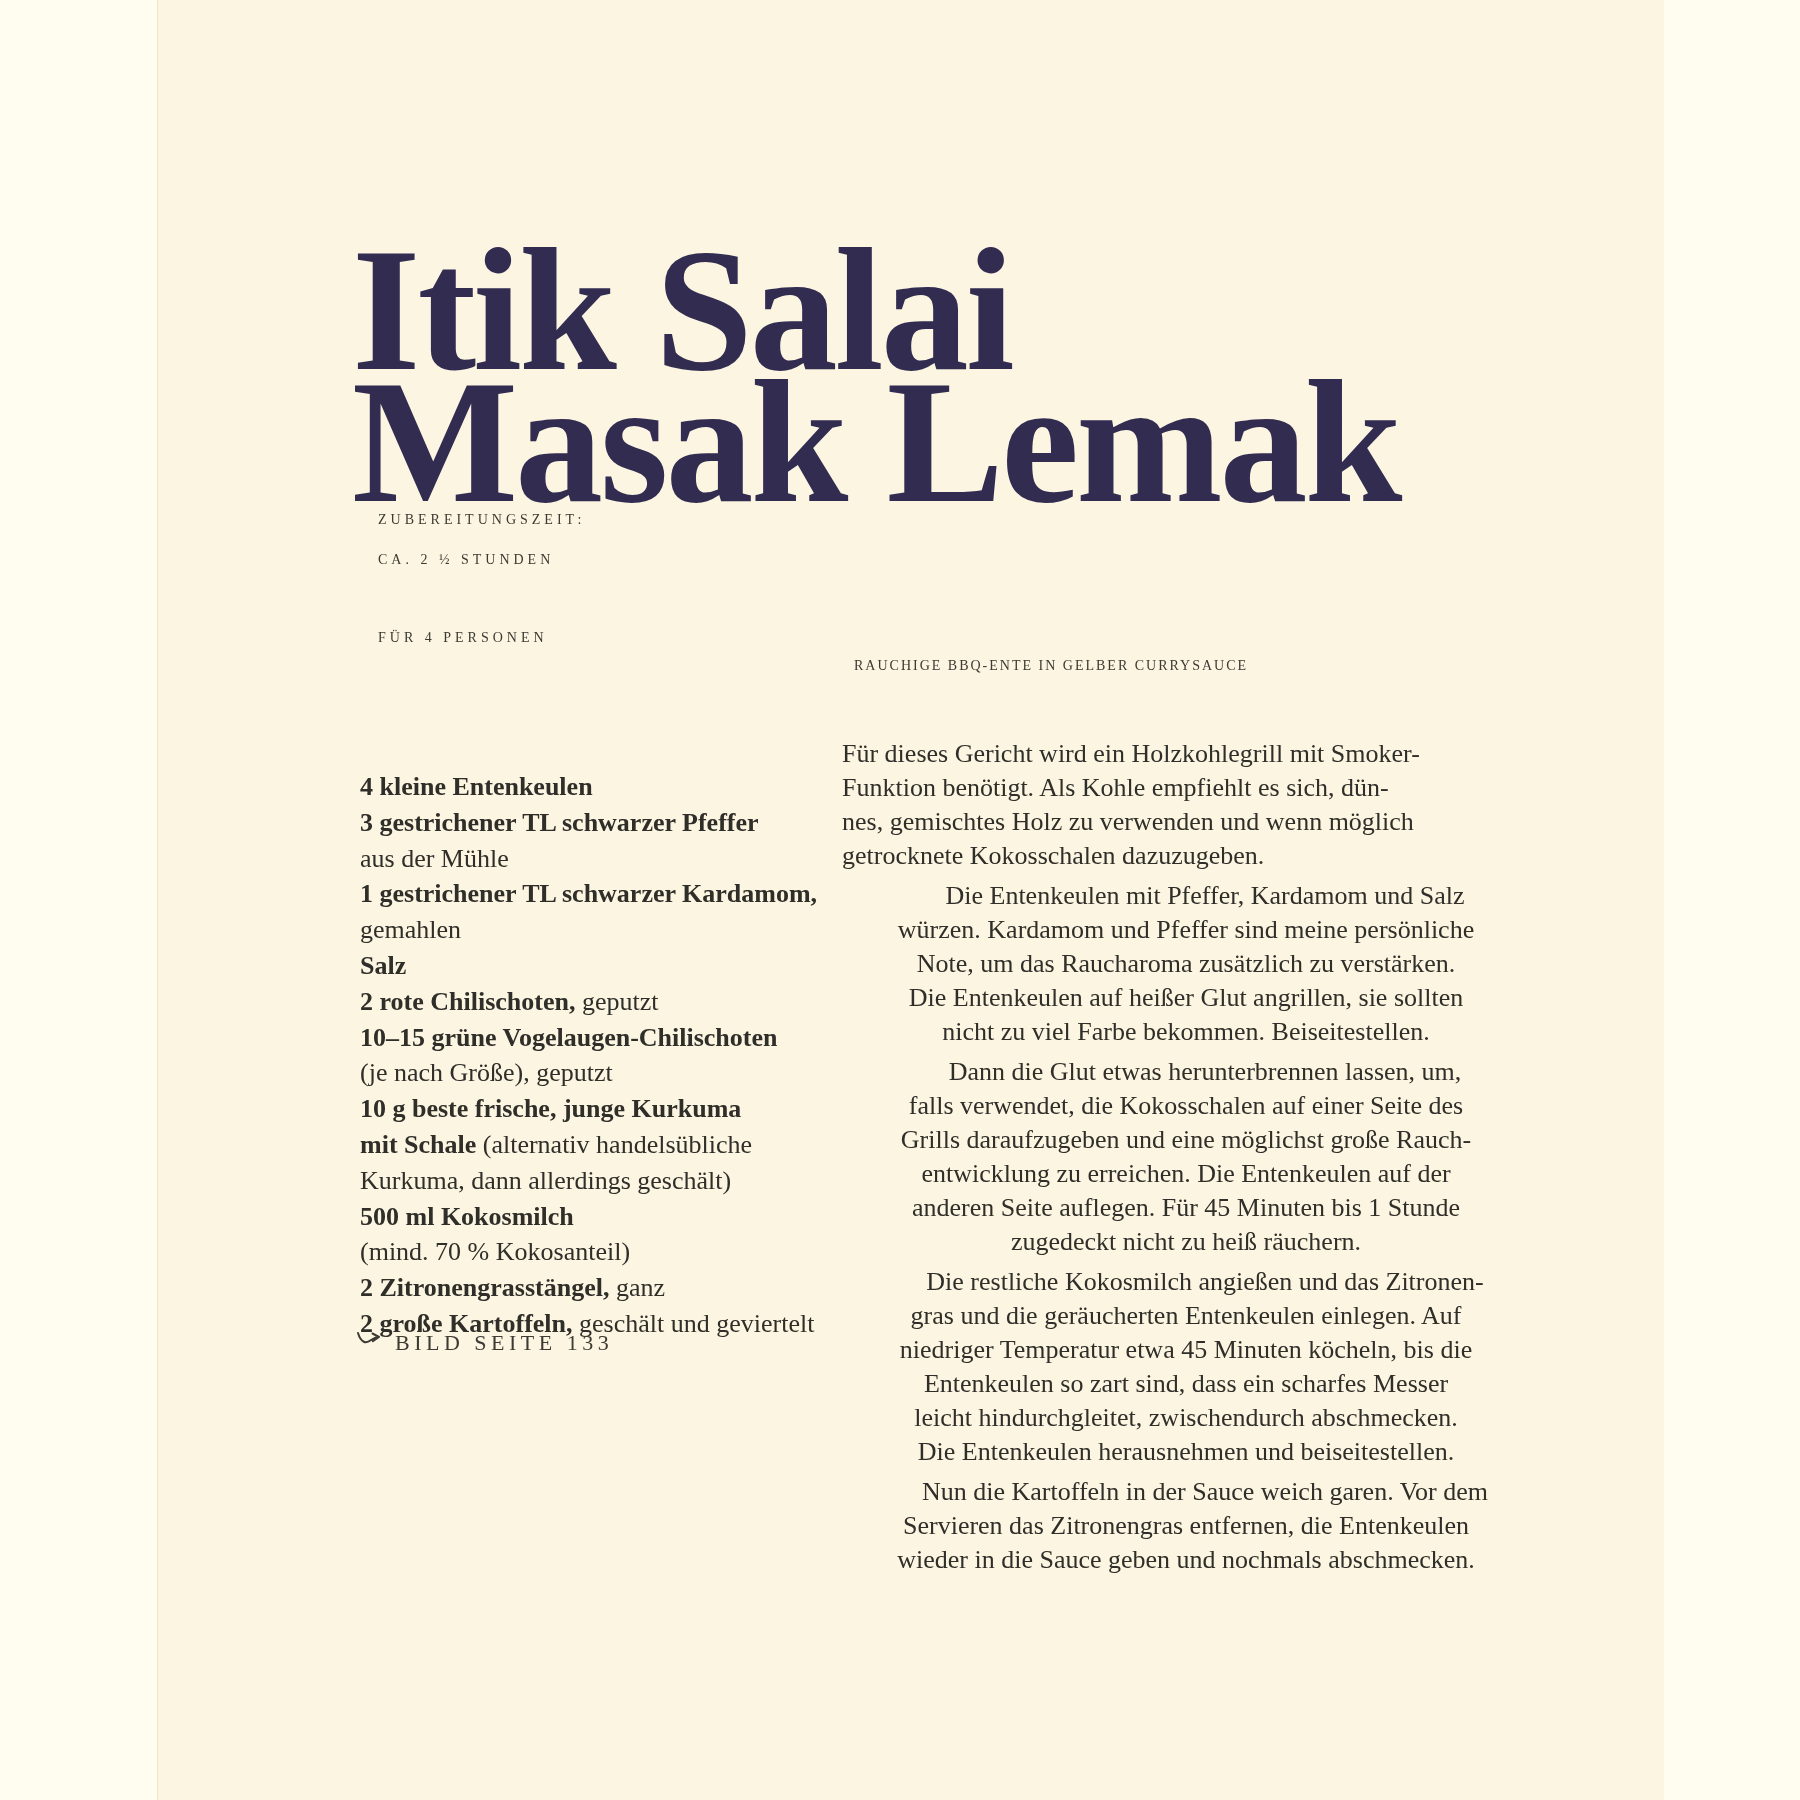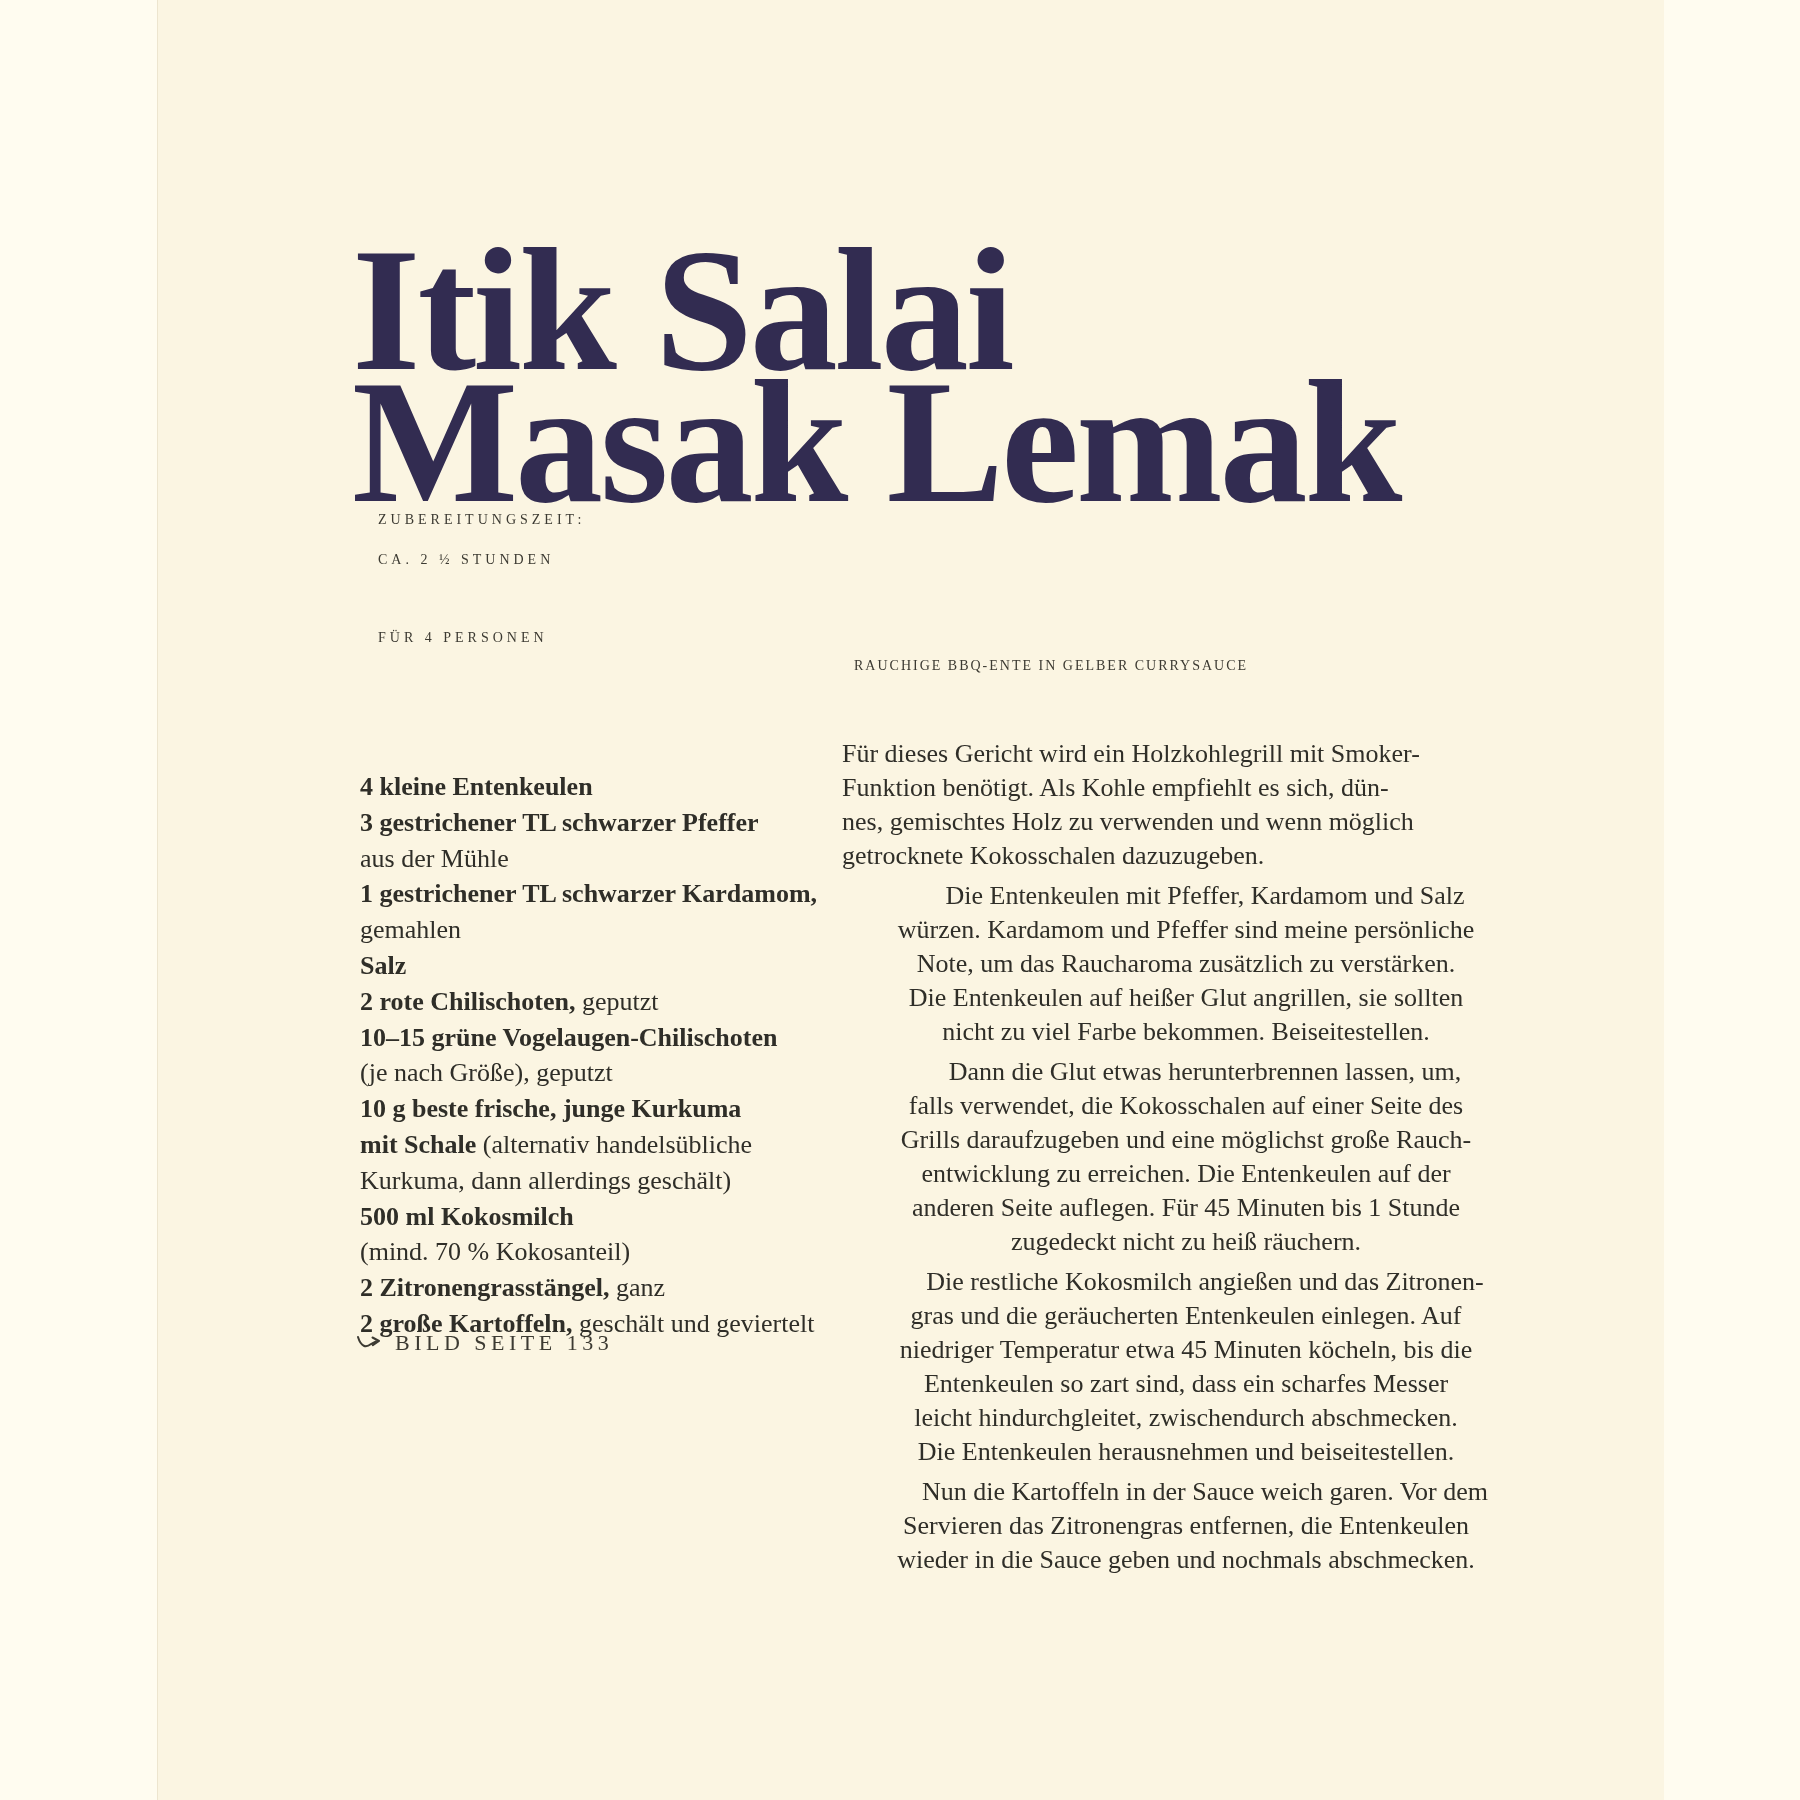--- a/index.html
+++ b/index.html
@@ -42,21 +42,21 @@
   .ingredients{
     position:absolute;left:360px;top:737px;
     font-size:26px;line-height:35.8px;
     color:#2F2E28;
     margin-top:32px;
   }
   .ing-line{white-space:nowrap;}
   .ing-line b{font-weight:700;}
   .image-ref{
     position:absolute;left:356px;top:1330px;
-    display:flex;align-items:center;gap:13px;
+    display:flex;align-items:flex-start;gap:13px;
     font-size:22px;letter-spacing:4.5px;color:#3C3A32;
     white-space:nowrap;
   }
   .image-ref svg{display:block;}
   .instructions{
     position:absolute;left:836px;top:731px;width:700px;
     font-size:26px;line-height:34px;
     color:#2F2E28;
   }
   .instructions p{

